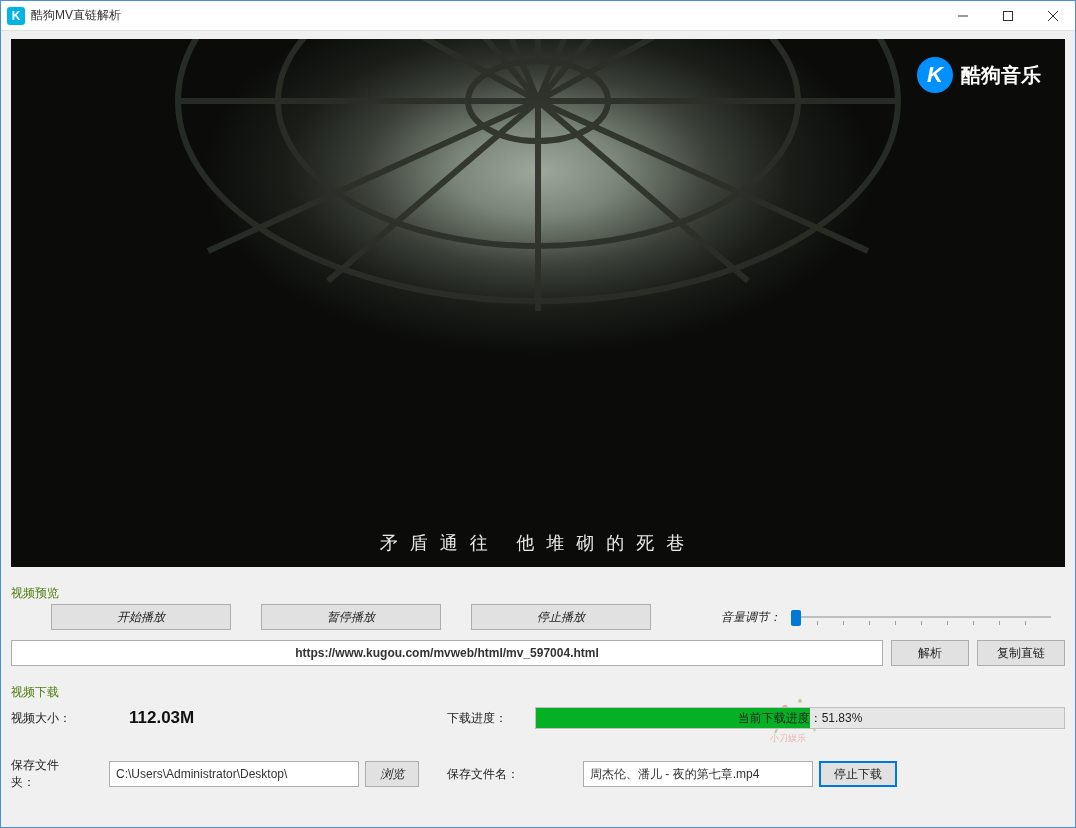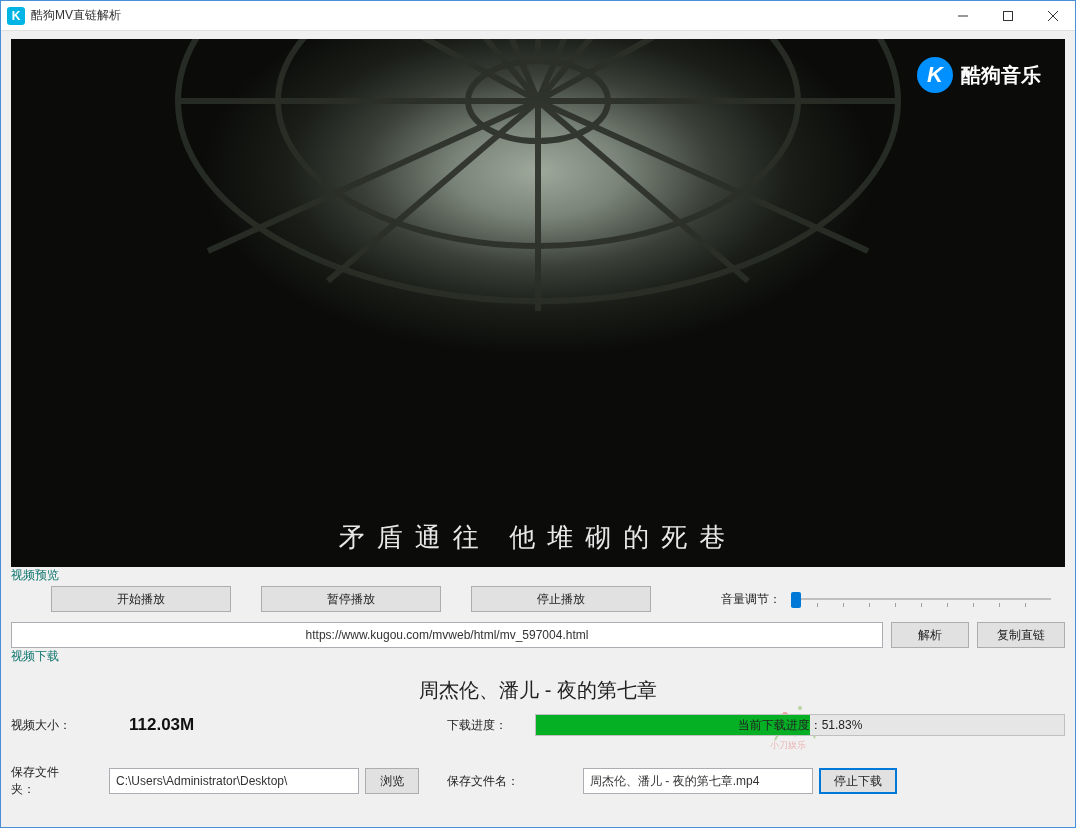--- a/index.html
+++ b/index.html
@@ -63,21 +63,21 @@
 }
 .dome-lines {
   position: absolute; left: 50%; top: 25%;
   transform: translate(-50%, -50%);
 }
 .subtitle {
   position: absolute;
   bottom: 12px; left: 0; right: 0;
   text-align: center;
   color: #e8e8e8;
-  font-size: 26px;
+  font-size: 18px;
   letter-spacing: 12px;
   font-family: "SimSun", serif;
 }
 .brand {
   position: absolute;
   top: 18px; right: 24px;
   display: flex;
   align-items: center;
   gap: 8px;
 }
@@ -86,42 +86,43 @@
   background: #0090ff;
   border-radius: 50%;
   display: flex; align-items: center; justify-content: center;
   color: #fff; font-weight: bold; font-size: 22px;
   font-style: italic;
 }
 .brand-text { color: #fff; font-size: 20px; font-weight: 700; }
 
 .section-label {
   font-size: 12px;
-  color: #0f766e;
-  margin-top: 0;
+  color: #4d7c0f;
+  margin-top: 18px;
   margin-bottom: 2px;
 }
 .playback-row {
   display: flex;
   align-items: center;
   gap: 10px;
   padding: 0 0 6px 40px;
+  font-style: italic;
 }
 .btn {
   background: #e1e1e1;
   border: 1px solid #adadad;
   height: 26px;
   display: flex; align-items: center; justify-content: center;
   cursor: pointer;
   font-size: 12px;
   color: #222;
 }
 .btn.wide { width: 180px; }
 .btn.med { width: 78px; }
-.btn.sm { width: 60px; }
+.btn.sm { width: 60px; font-style: italic; }
 .vol-label { margin-left: 60px; font-size: 12px; color: #222; }
 .slider {
   position: relative;
   width: 260px; height: 20px;
 }
 .slider-track {
   position: absolute; left: 0; right: 0; top: 9px;
   height: 2px; background: #c0c0c0;
 }
 .slider-ticks {
@@ -143,21 +144,21 @@
 }
 .input {
   background: #fff;
   border: 1px solid #abadb3;
   height: 26px;
   padding: 0 6px;
   font-size: 12px;
   color: #333;
   font-family: inherit;
 }
-.url-input { flex: 1; text-align: center; }
+.url-input { flex: 1; text-align: center; font-weight: bold; }
 .download-section {
   margin-top: 4px;
 }
 .song-title {
   text-align: center;
   font-size: 20px;
   color: #222;
   margin: 6px 0 10px 0;
 }
 .dl-grid {
@@ -281,21 +282,20 @@
 
     <div class="url-row">
       <input class="input url-input" value="https://www.kugou.com/mvweb/html/mv_597004.html" style="">
       <div class="btn med">解析</div>
       <div class="btn med" style="width:88px">复制直链</div>
     </div>
 
     <div class="section-label">视频下载</div>
 
     <div class="download-section" style="position:relative">
-      <div class="song-title">周杰伦、潘儿 - 夜的第七章</div>
 
       <svg class="watermark" viewBox="0 0 60 50">
         <circle cx="20" cy="15" r="3" fill="#d33"></circle>
         <circle cx="35" cy="8" r="2" fill="#6a3"></circle>
         <circle cx="45" cy="20" r="2.5" fill="#d33"></circle>
         <path d="M10 40 Q 20 20 30 35 Q 40 15 50 38" stroke="#6a3" stroke-width="2" fill="none"></path>
         <text x="5" y="48" font-size="9" fill="#d55">小刀娱乐</text>
       </svg>
 
       <div class="dl-grid">

